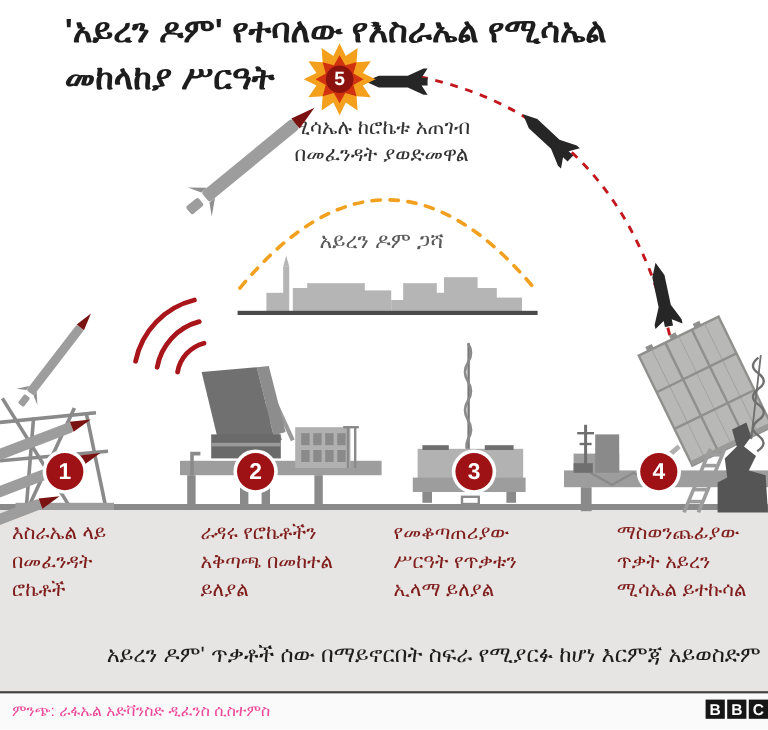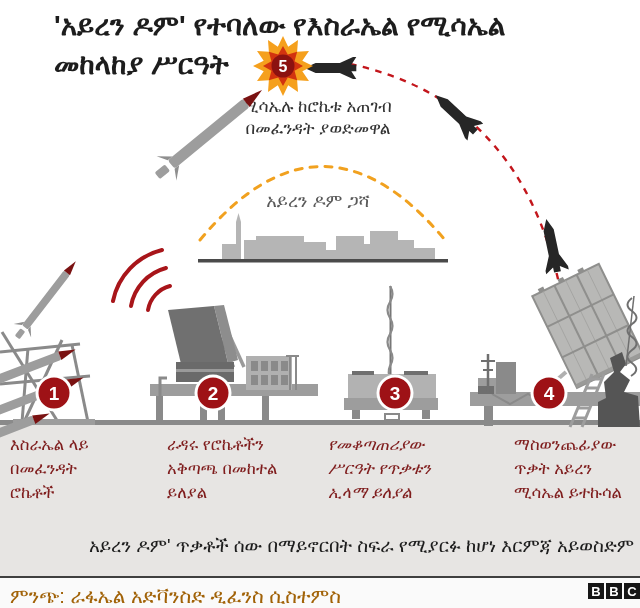--- a/index.html
+++ b/index.html
@@ -6,21 +6,21 @@
   #stage{position:relative;width:640px;height:608px;overflow:hidden;background:#ffffff;
          font-family:"Liberation Sans","DejaVu Sans",sans-serif;}
   #art{position:absolute;left:0;top:0;}
   .title{position:absolute;left:10px;top:6px;width:600px;font-size:28px;line-height:39px;
          font-weight:bold;color:#1d1d1d;margin-left:44px;}
   .step-label{position:absolute;top:432px;font-size:16.5px;line-height:24px;color:#7f1d1d;}
   .step-label span{display:block;}
   .caption{position:absolute;left:10px;top:535px;width:624px;font-size:18.5px;color:#1d1d1d;text-align:right;}
   .divider{position:absolute;left:0;top:576px;width:640px;height:2px;background:#3f3f3f;}
   .footer{position:absolute;left:0;top:578px;width:640px;height:30px;background:#fafafa;}
-  .source{position:absolute;left:10px;top:585px;font-size:20px;color:#a16207;}
+  .source{position:absolute;left:10px;top:585px;font-size:13px;color:#ec4899;}
   .bbc{position:absolute;left:588px;top:583px;display:flex;gap:2px;}
   .bbc .blk{width:16px;height:16px;background:#161616;color:#ffffff;font-weight:bold;
             font-size:13px;display:flex;align-items:center;justify-content:center;}
   svg text{font-family:"Liberation Sans","DejaVu Sans",sans-serif;}
 </style>
 </head>
 <body>
 
 <div id="stage">
 
@@ -240,21 +240,21 @@
   <div class="step-label" style="left:10px;width:132px;">
     <span>እስራኤል ላይ</span>
     <span>በመፈንዳት</span>
     <span>ሮኬቶች</span>
   </div>
   <div class="step-label" style="left:156px;width:168px;margin-left:11px;">
     <span>ራዳሩ የሮኬቶችን</span>
     <span>አቅጣጫ በመከተል</span>
     <span>ይለያል</span>
   </div>
-  <div class="step-label" style="left:328px;width:152px;font-style:italic;">
+  <div class="step-label" style="left:328px;width:152px;">
     <span>የመቆጣጠሪያው</span>
     <span>ሥርዓት የጥቃቱን</span>
     <span>ኢላማ ይለያል</span>
   </div>
   <div class="step-label" style="left:514px;width:148px;">
     <span>ማስወንጨፊያው</span>
     <span>ጥቃት አይረን</span>
     <span>ሚሳኤል ይተኩሳል</span>
   </div>
 

